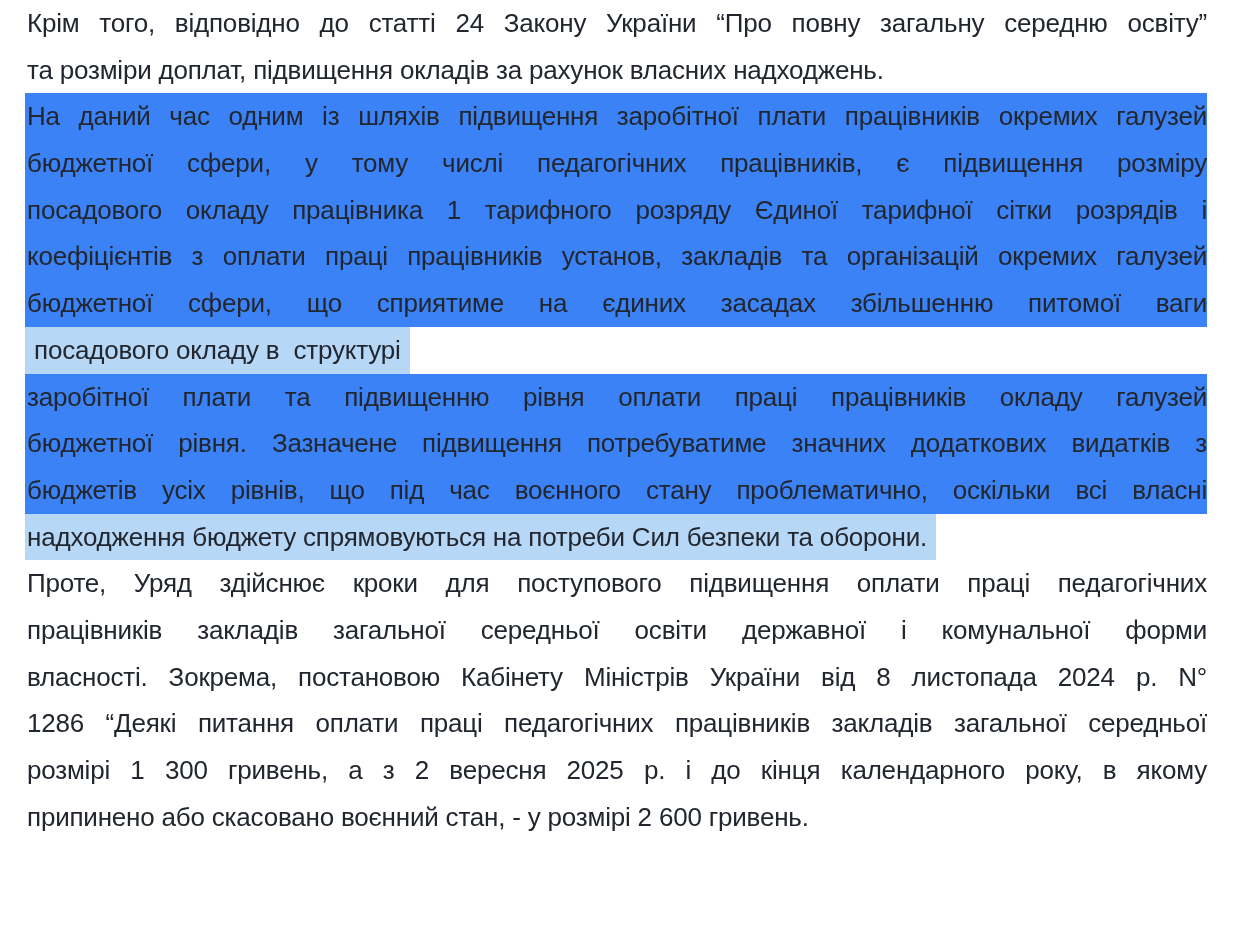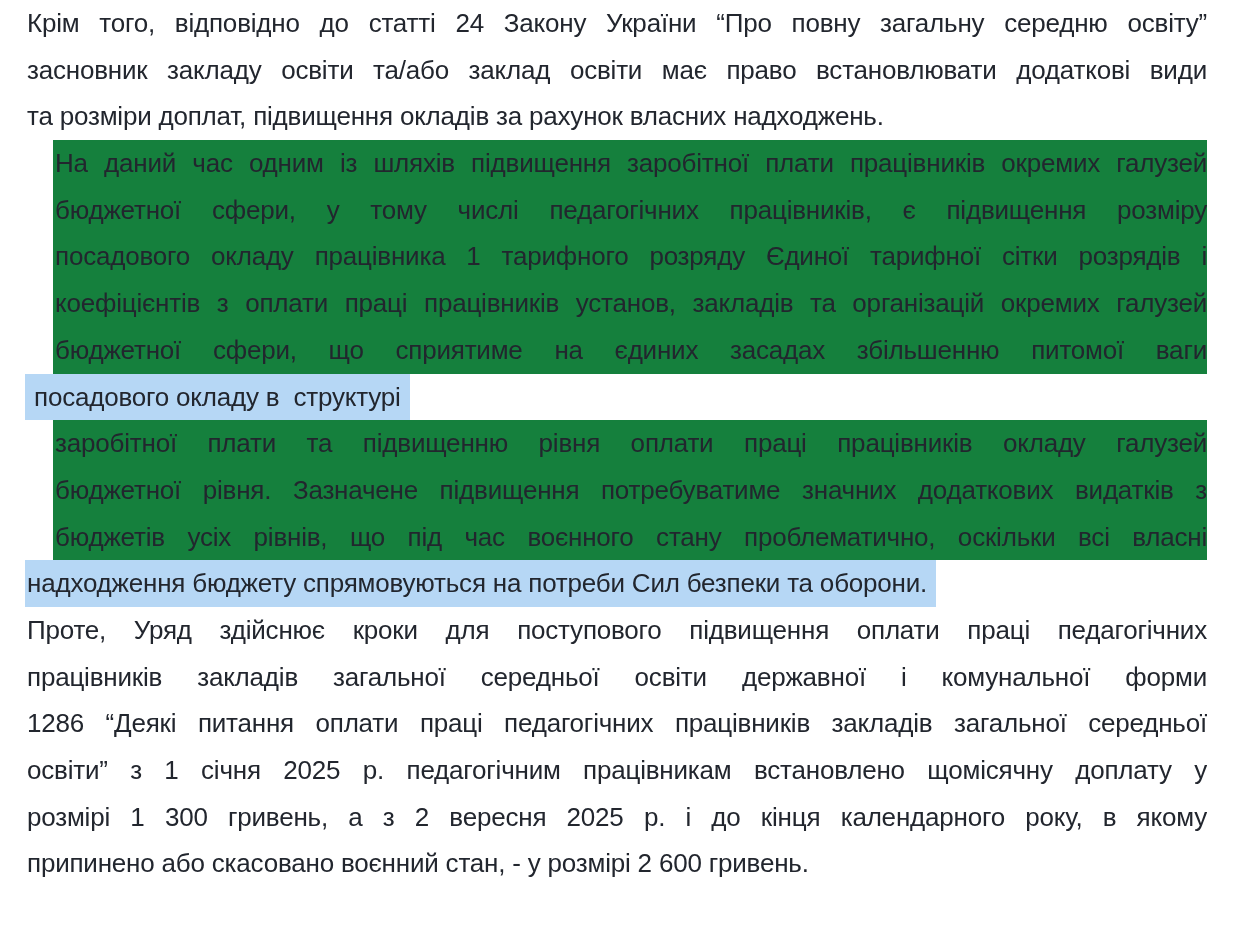--- a/index.html
+++ b/index.html
@@ -28,53 +28,51 @@
     letter-spacing: -0.2px;
     white-space: nowrap;
     overflow: hidden;
     padding-left: 2px;
   }
   .line.just {
     text-align: justify;
     text-align-last: justify;
   }
   .line.hl-full {
-    background: #15803d;
-    margin-left: 28px;
+    background: #3b82f6;
   }
   .line.has-span {
     padding-left: 0;
   }
   .hl-span {
     display: inline-block;
     height: 46.7px;
     line-height: 46.7px;
     background: #b6d7f5;
     padding-left: 2px;
     padding-right: 9px;
   }
 </style>
 </head>
 <body>
 
 <div class="doc">
   <div>
       <div class="line just">Крім того, відповідно до статті 24 Закону України “Про повну загальну середню освіту”</div>
-      <div class="line just">засновник закладу освіти та/або заклад освіти має право встановлювати додаткові види</div>
       <div class="line">та розміри доплат, підвищення окладів за рахунок власних надходжень.</div>
       <div class="line just hl-full">На даний час одним із шляхів підвищення заробітної плати працівників окремих галузей</div>
       <div class="line just hl-full">бюджетної сфери, у тому числі педагогічних працівників, є підвищення розміру</div>
       <div class="line just hl-full">посадового окладу працівника 1 тарифного розряду Єдиної тарифної сітки розрядів і</div>
       <div class="line just hl-full">коефіцієнтів з оплати праці працівників установ, закладів та організацій окремих галузей</div>
       <div class="line just hl-full">бюджетної сфери, що сприятиме на єдиних засадах збільшенню питомої ваги</div>
       <div class="line has-span"><span class="hl-span">&nbsp;посадового окладу в&nbsp; структурі</span></div>
       <div class="line just hl-full">заробітної плати та підвищенню рівня оплати праці працівників окладу галузей</div>
       <div class="line just hl-full">бюджетної рівня. Зазначене підвищення потребуватиме значних додаткових видатків з</div>
       <div class="line just hl-full">бюджетів усіх рівнів, що під час воєнного стану проблематично, оскільки всі власні</div>
       <div class="line has-span"><span class="hl-span">надходження бюджету спрямовуються на потреби Сил безпеки та оборони.</span></div>
       <div class="line just">Проте, Уряд здійснює кроки для поступового підвищення оплати праці педагогічних</div>
       <div class="line just">працівників закладів загальної середньої освіти державної і комунальної форми</div>
+      <div class="line just">власності. Зокрема, постановою Кабінету Міністрів України від 8 листопада 2024 р. N°</div>
       <div class="line just">1286 “Деякі питання оплати праці педагогічних працівників закладів загальної середньої</div>
-      <div class="line just">освіти” з 1 січня 2025 р. педагогічним працівникам встановлено щомісячну доплату у</div>
       <div class="line just">розмірі 1 300 гривень, а з 2 вересня 2025 р. і до кінця календарного року, в якому</div>
       <div class="line">припинено або скасовано воєнний стан, - у розмірі 2 600 гривень.</div>
     </div>
 </div>
 
 </body></html>

